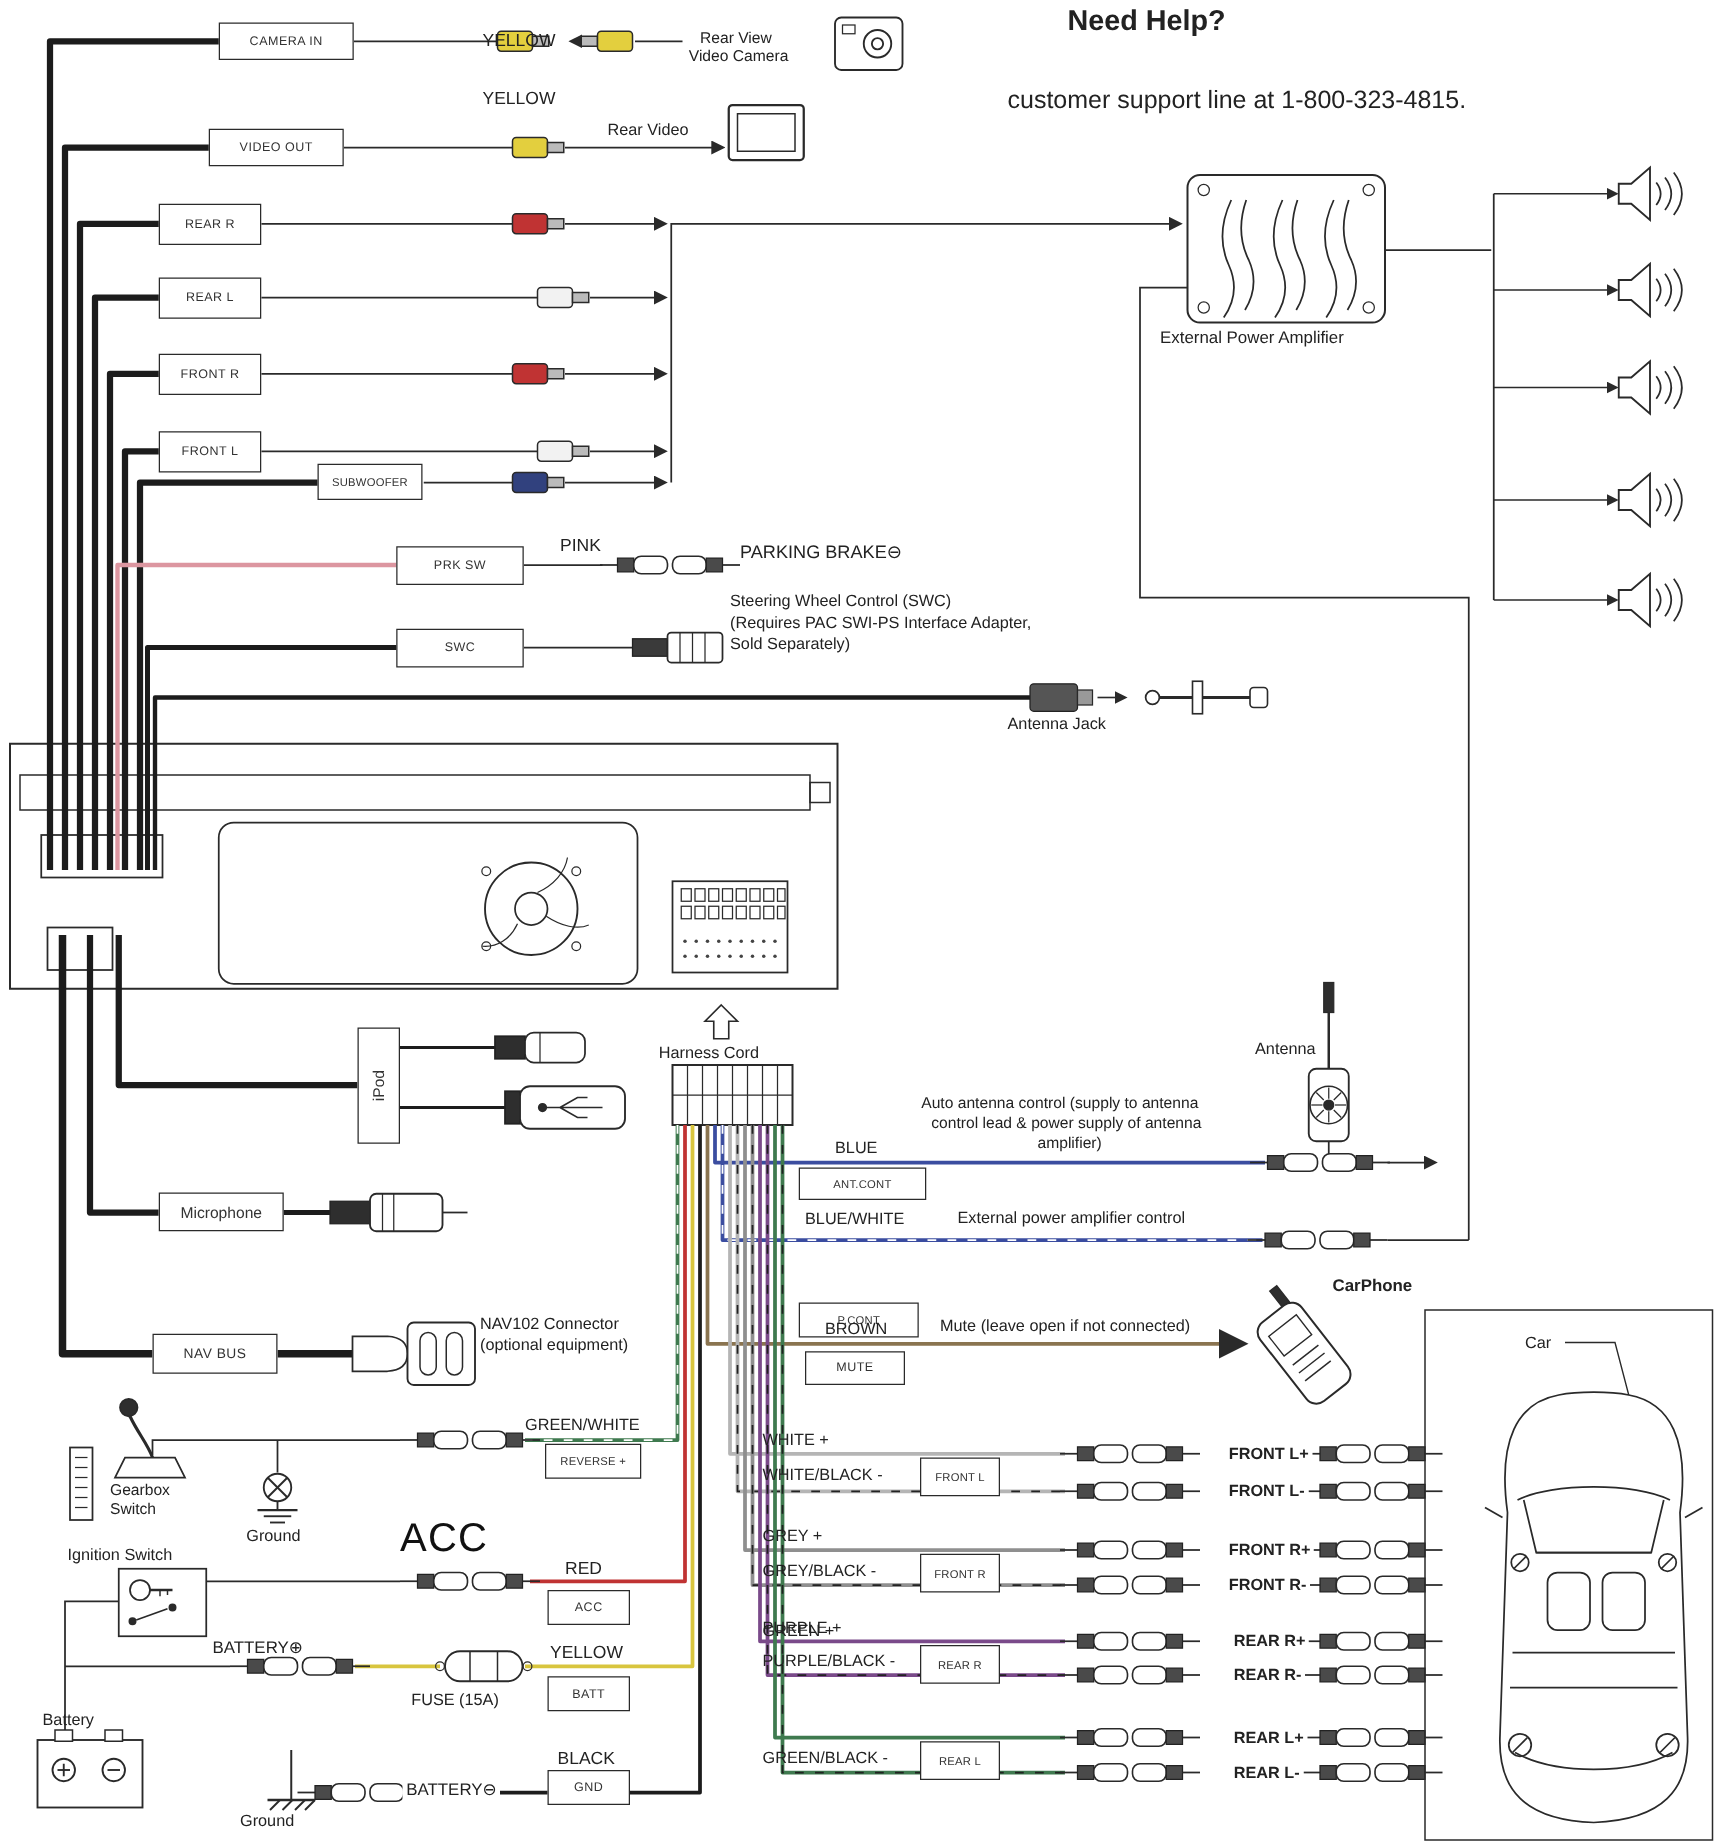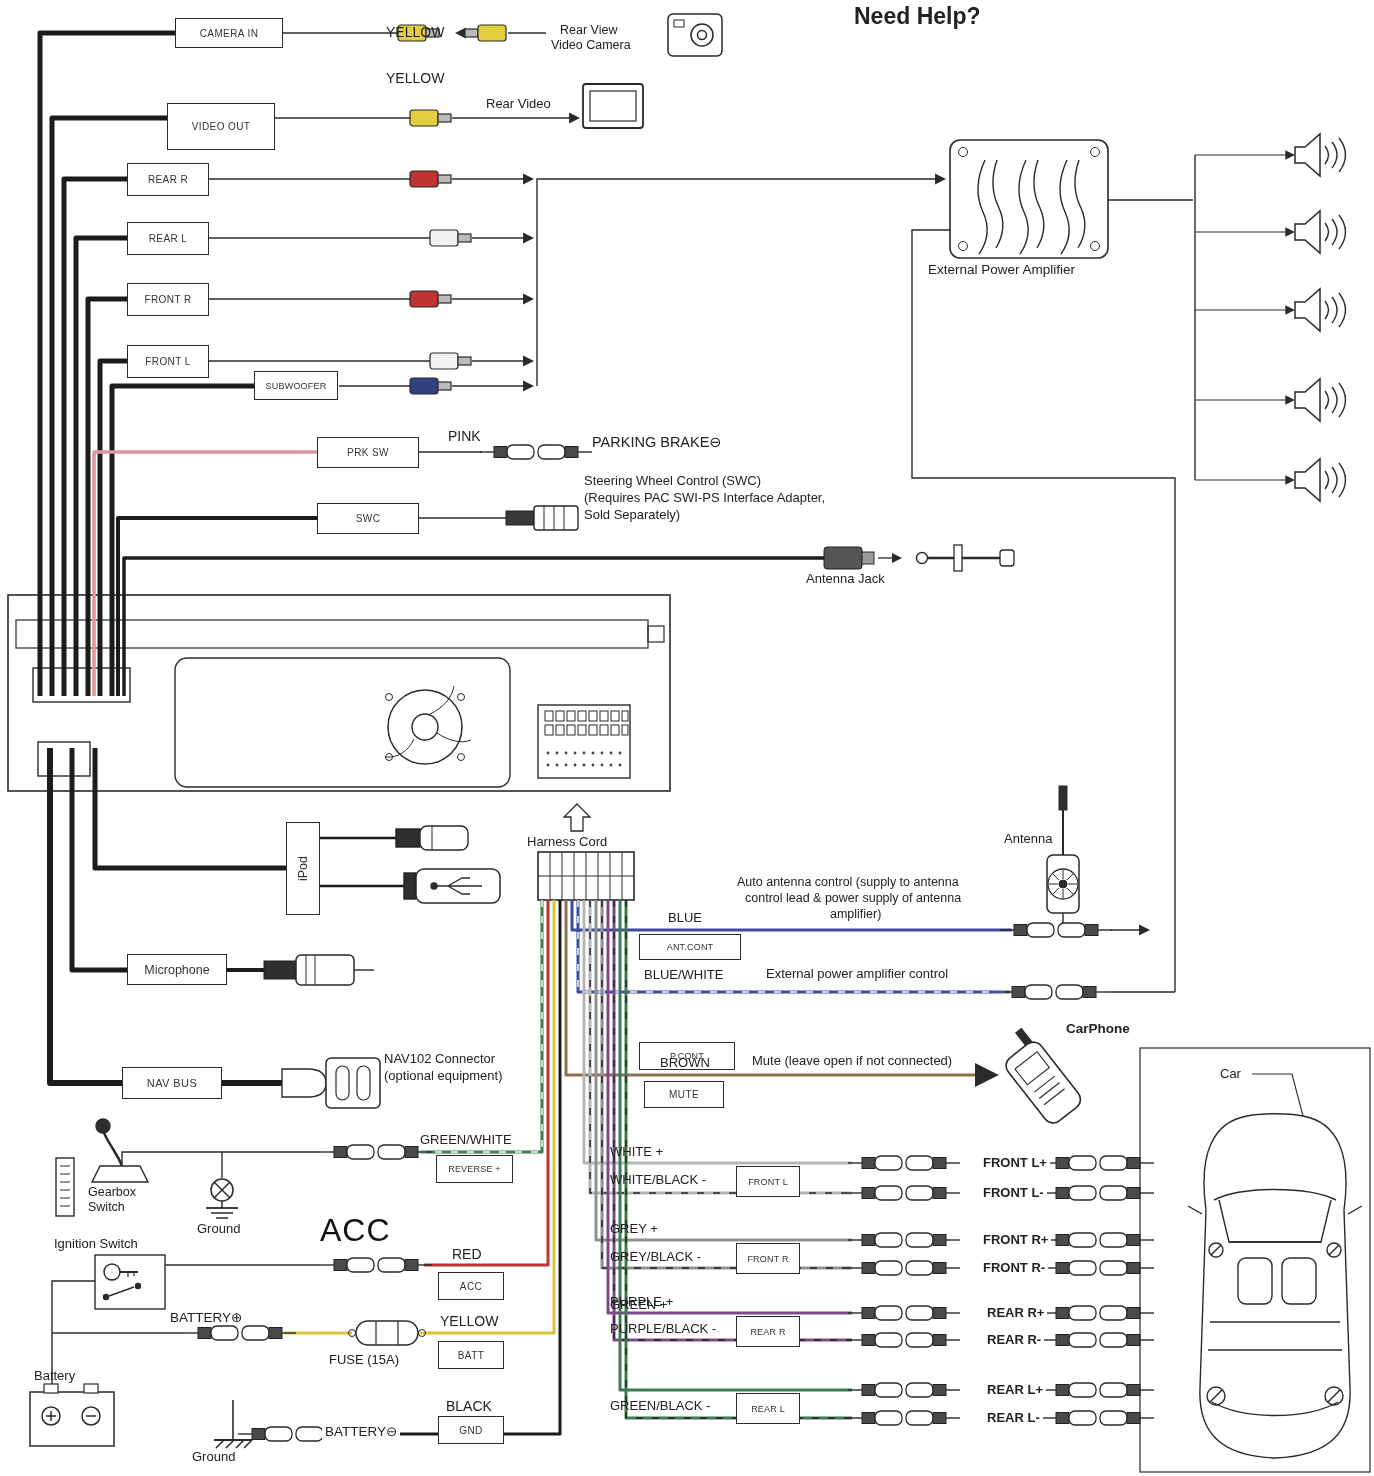--- a/index.html
+++ b/index.html
@@ -439,23 +439,24 @@
   <circle cx="1334" cy="1250" r="7"></circle>
         <line x1="1329" y1="1255" x2="1339" y2="1245"></line>
   <circle cx="1216" cy="1396" r="9"></circle>
         <line x1="1210" y1="1402" x2="1222" y2="1390"></line>
   <circle cx="1334" cy="1396" r="9"></circle>
         <line x1="1328" y1="1402" x2="1340" y2="1390"></line>
 </g>
 </svg>
 
 <div class="lbl bold" style="left:806px;top:8px;font-size:23px">Need Help?</div>
+<div class="lbl" style="left:806px;top:68px;font-size:20px;line-height:25px">customer support line at 1-800-323-4815.</div>
 
 <div class="box" style="left:175px;top:18px;width:108px;height:30px">CAMERA IN</div>
-<div class="box" style="left:167px;top:103px;width:108px;height:47px">VIDEO OUT</div>
+<div class="box" style="left:167px;top:103px;width:108px;height:30px">VIDEO OUT</div>
 <div class="box" style="left:127px;top:163px;width:82px;height:33px">REAR R</div>
 <div class="box" style="left:127px;top:222px;width:82px;height:33px">REAR L</div>
 <div class="box" style="left:127px;top:283px;width:82px;height:33px">FRONT R</div>
 <div class="box" style="left:127px;top:345px;width:82px;height:33px">FRONT L</div>
 <div class="box sm" style="left:254px;top:371px;width:84px;height:29px">SUBWOOFER</div>
 <div class="box" style="left:317px;top:437px;width:102px;height:31px">PRK SW</div>
 <div class="box" style="left:317px;top:503px;width:102px;height:31px">SWC</div>
 <div class="box vert" style="left:286px;top:822px;width:34px;height:93px">iPod</div>
 <div class="box" style="left:127px;top:954px;width:100px;height:31px;font-size:12.5px;letter-spacing:0">Microphone</div>
 <div class="box" style="left:122px;top:1067px;width:100px;height:32px;font-size:11px">NAV BUS</div>

